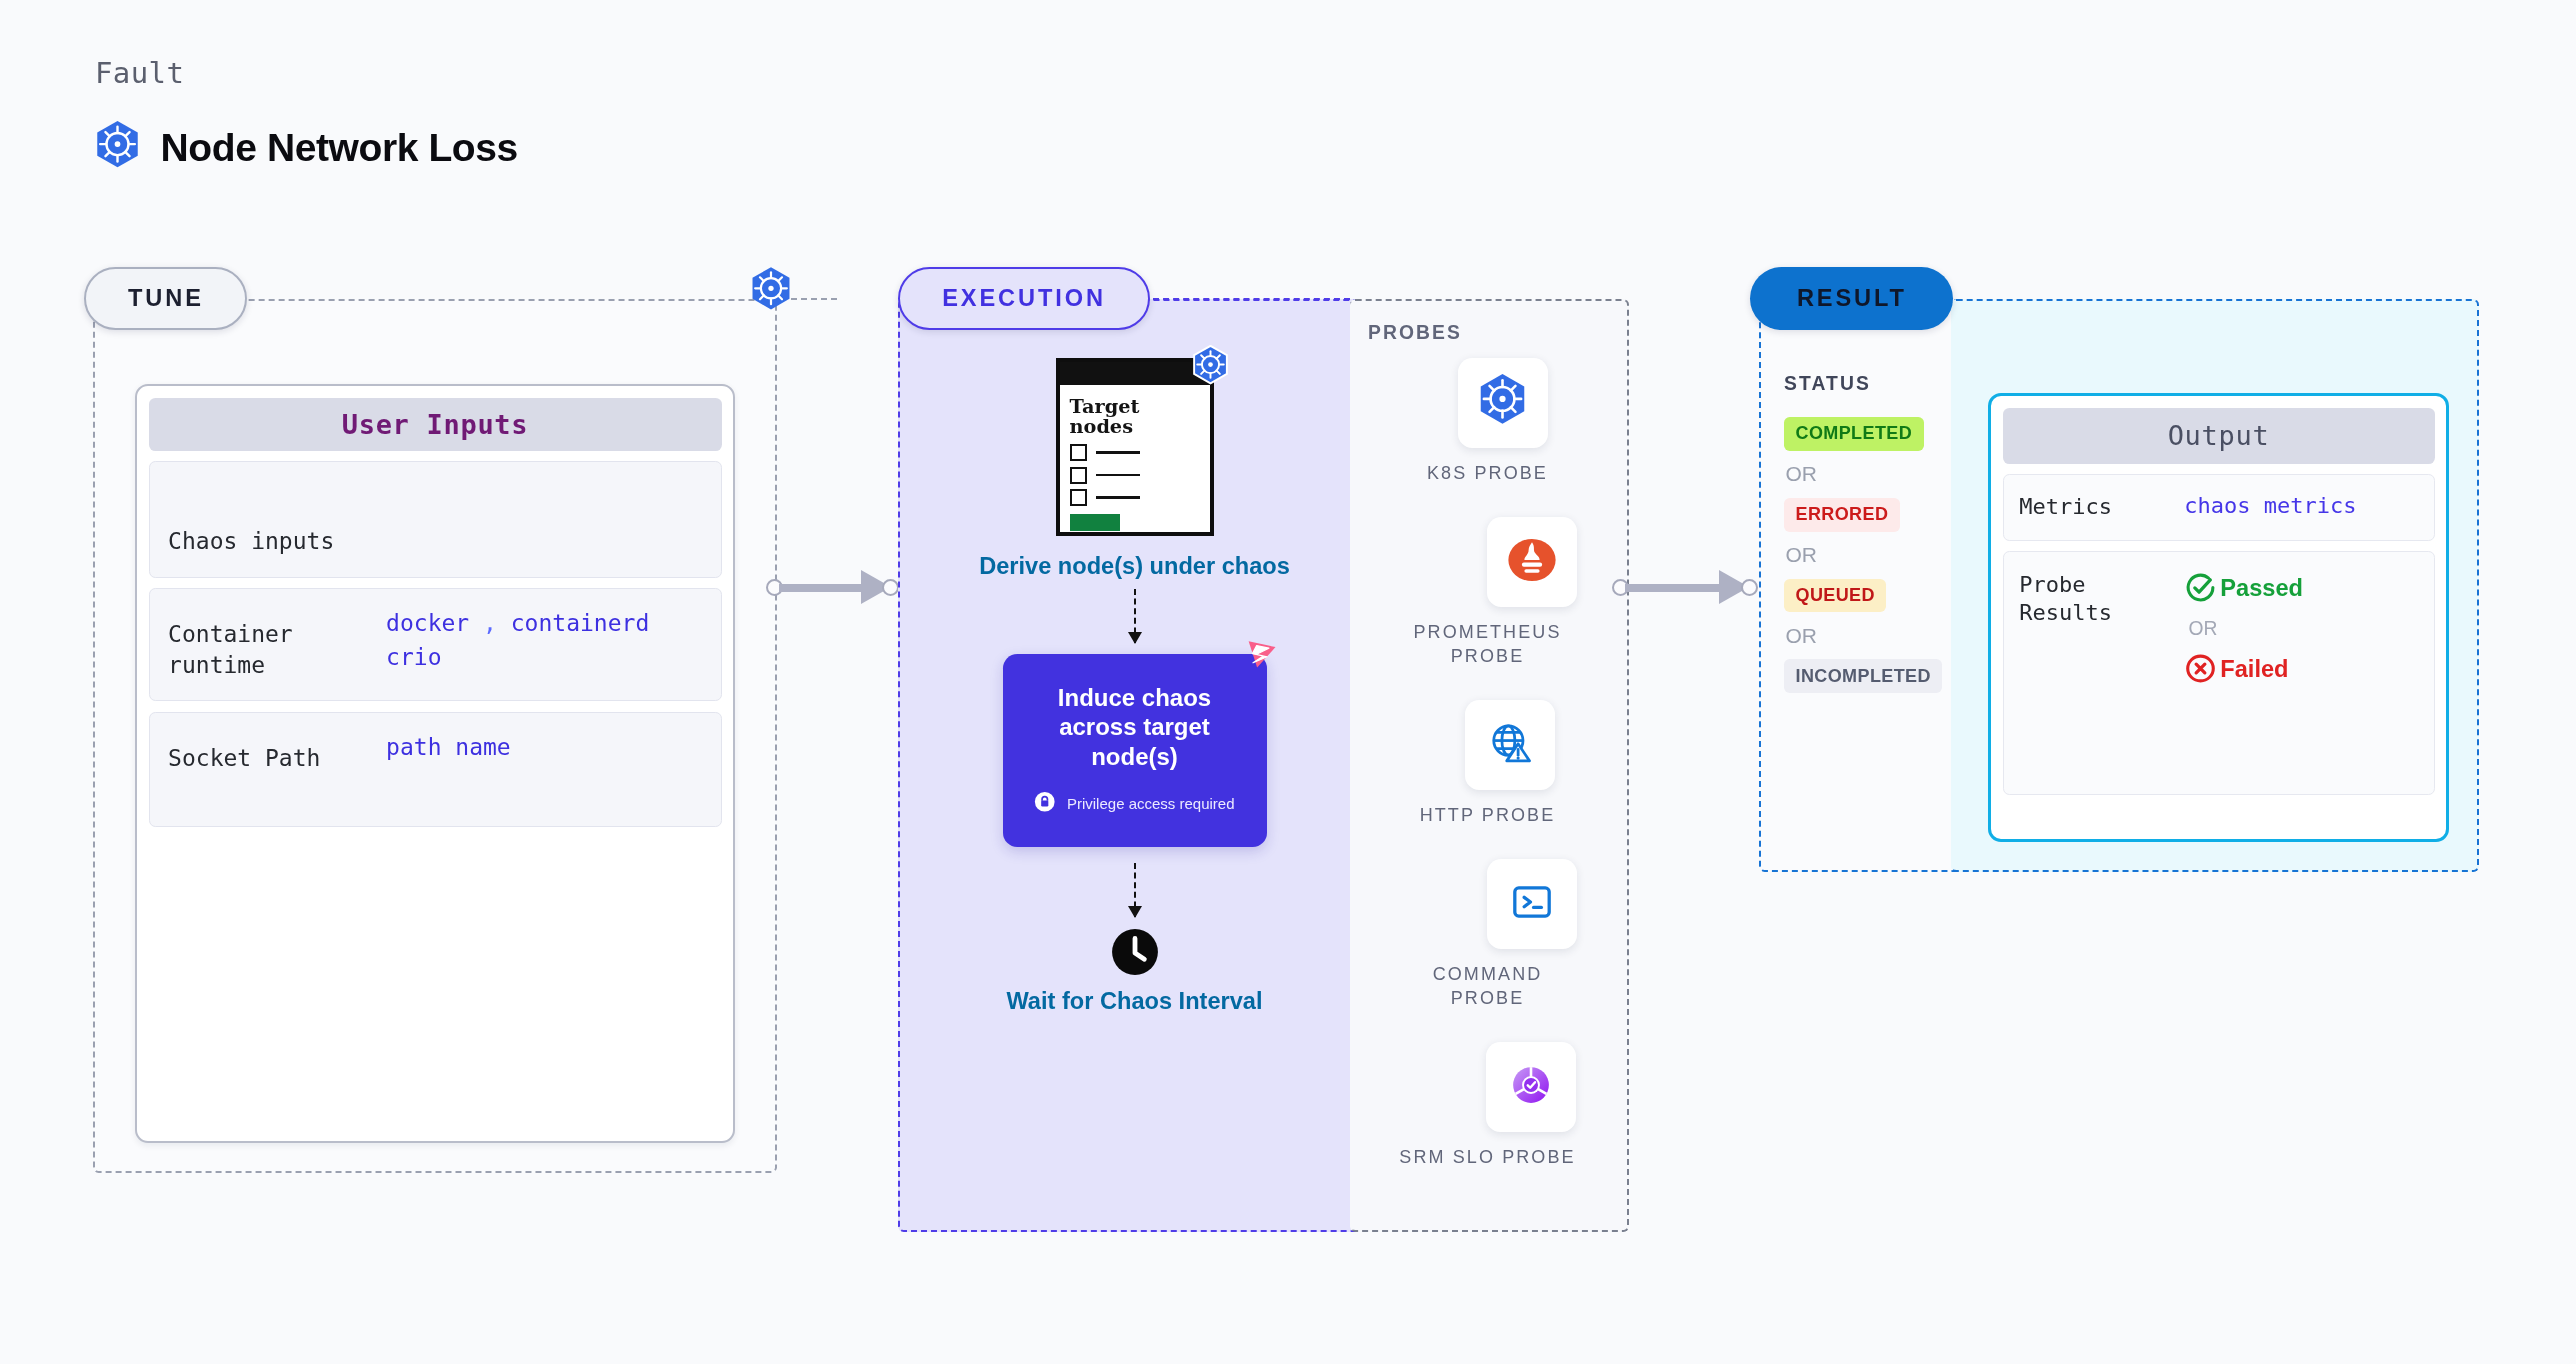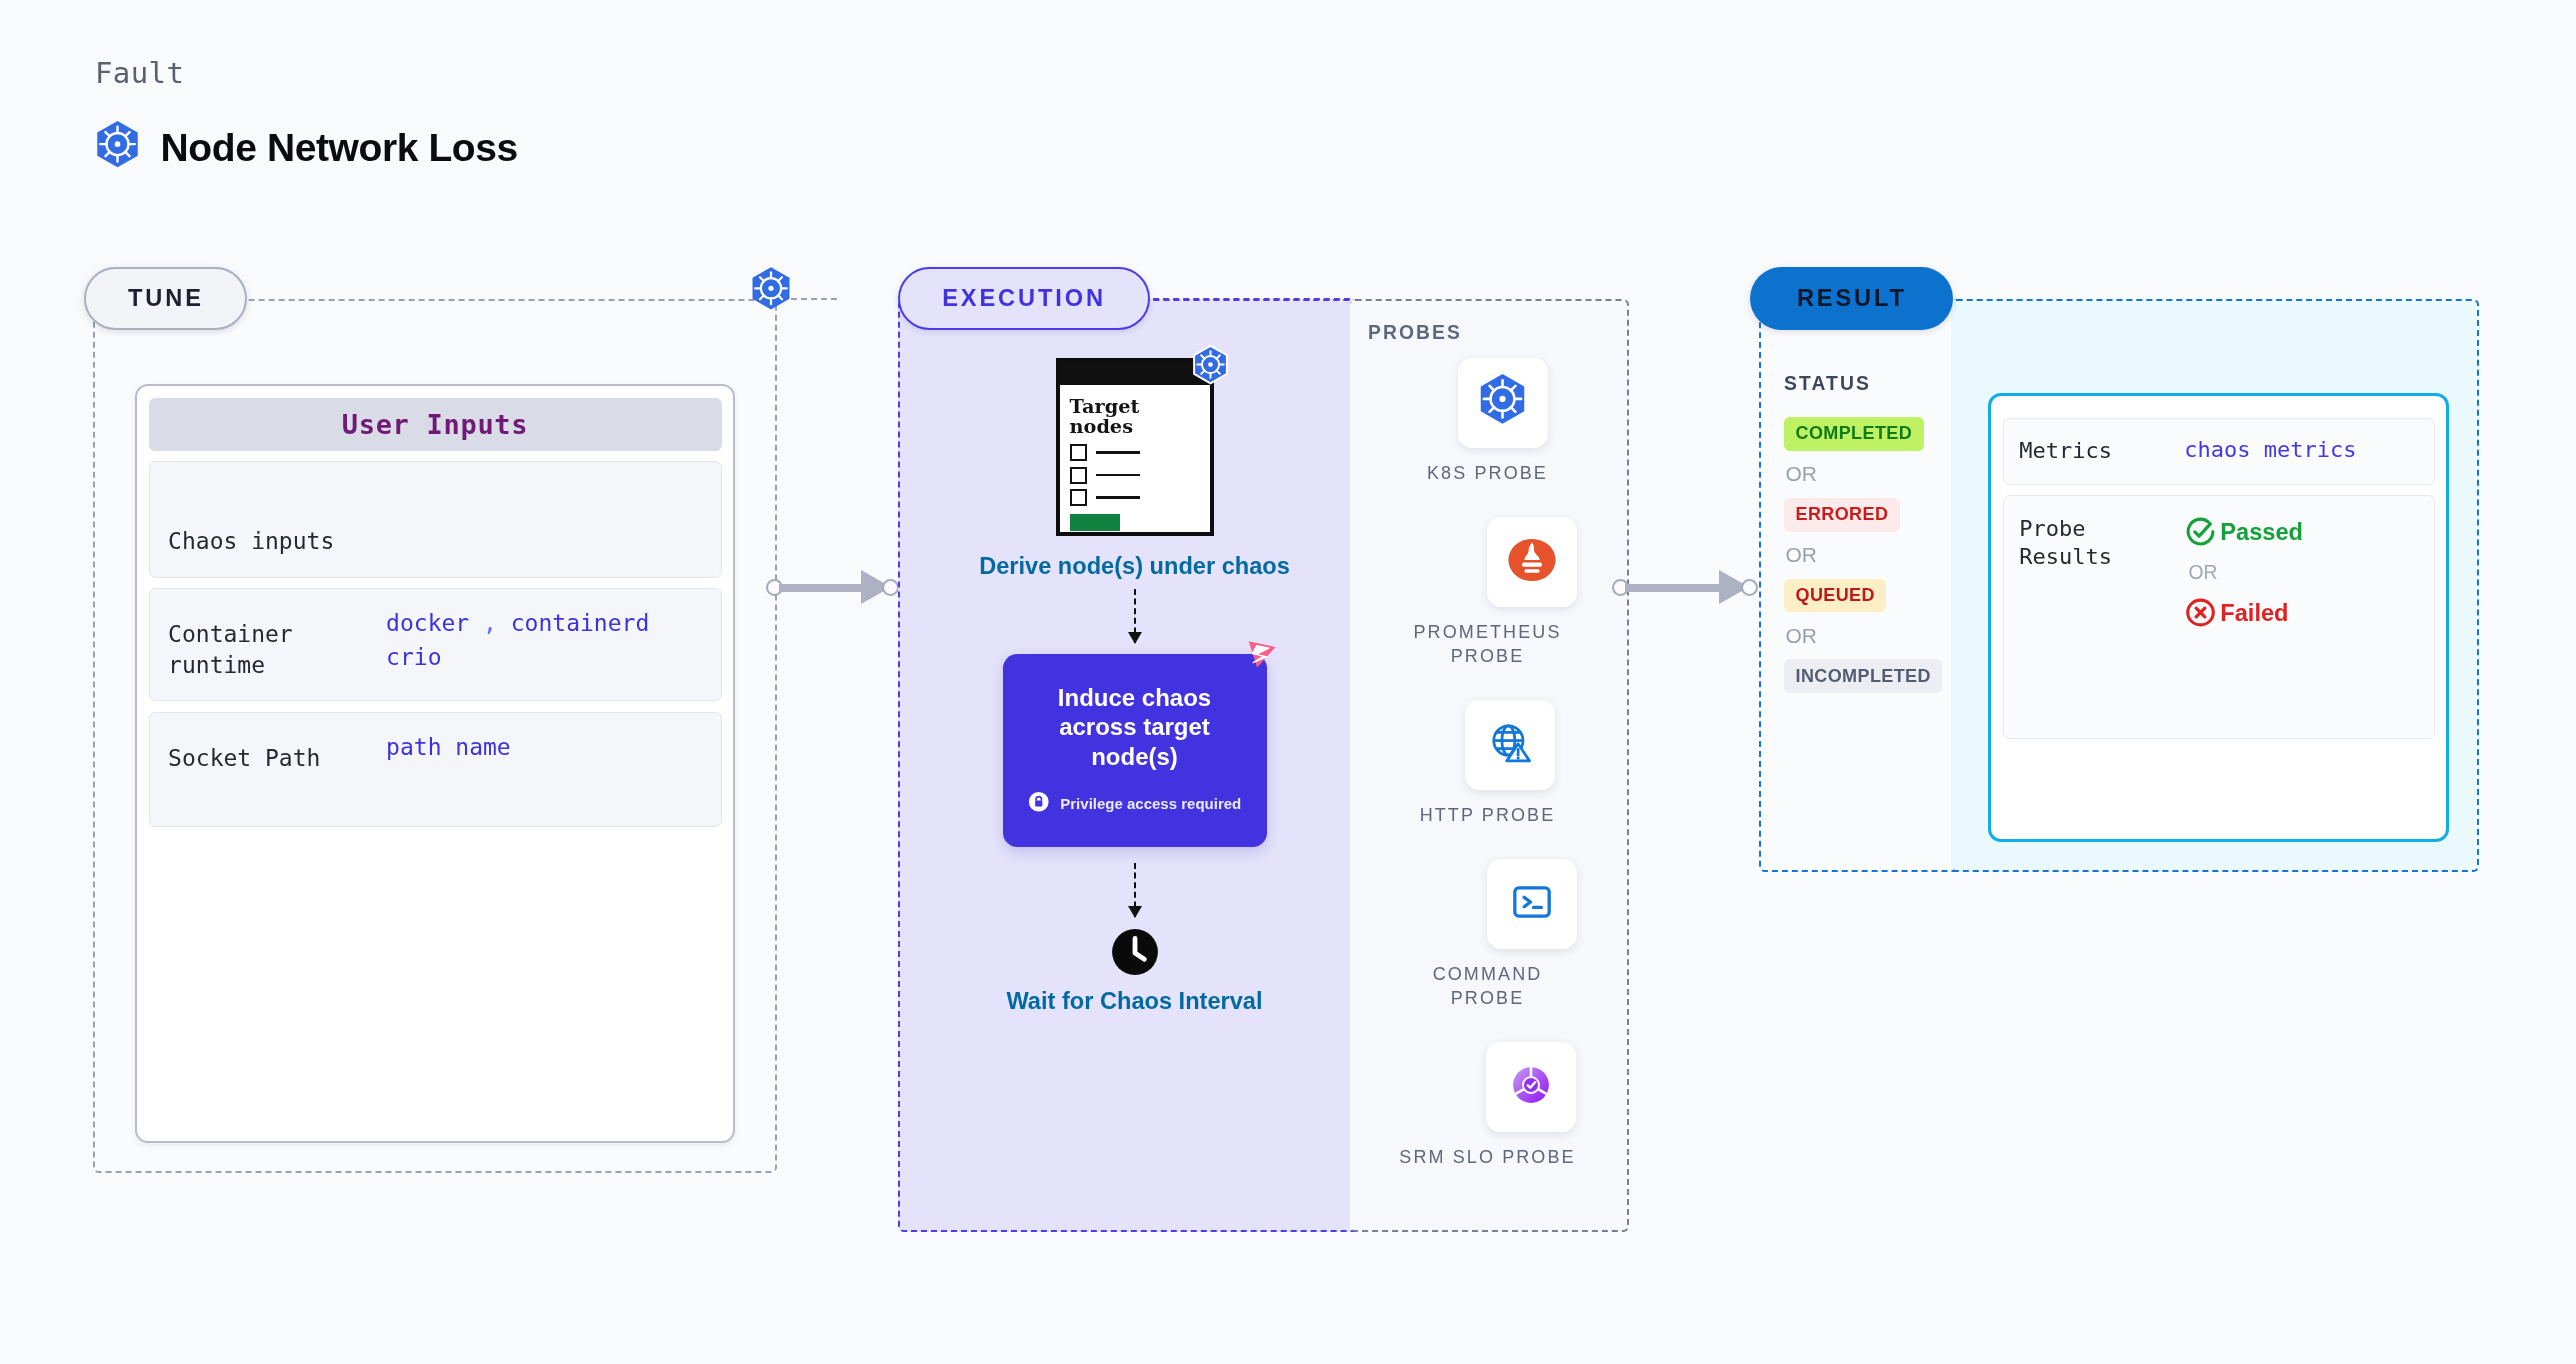--- a/index.html
+++ b/index.html
@@ -162,21 +162,21 @@
     width: 264px; background: #4232df; border-radius: 14.3px;
     padding: 29px 21.5px 31.5px 21.5px; position: relative; margin-top: 11.5px;
     box-shadow: 0 4.3px 13px rgba(40,30,160,.18);
   }
   .chaos-title {
     font-family: "Liberation Sans", sans-serif; font-weight: 700;
     font-size: 24px; color: #fff; text-align: center; line-height: 1.22;
   }
   .priv-row {
     display: flex; align-items: center; justify-content: center;
-    gap: 11px; margin-top: 20px; font-weight: bold;
+    gap: 11px; margin-top: 20px;
   }
   .priv-text {
     font-family: "Liberation Sans", sans-serif;
     font-size: 15px; color: #eceaff;
   }
   .litmus-logo { position: absolute; right: -13px; top: -20px; }
   .clock-icon { margin-top: 10px; }
 
   
   .probe-list {
@@ -566,20 +566,21 @@
     <div><span class="badge" style="background:#fcefc6;color:#c01818">QUEUED</span></div>
     <div class="or-txt">OR</div>
     <div><span class="badge" style="background:#edeef4;color:#555c70">INCOMPLETED</span></div>
   </div>
 
   <div class="stage" id="output-stage">
     <div class="stage-box"></div>
   </div>
 
   <div class="output-card">
+    <div class="out-header">Output</div>
 
     <div class="out-sub">
       <div class="out-label">Metrics</div>
       <div class="out-val">chaos metrics</div>
     </div>
 
     <div class="out-sub" style="height:244px">
       <div class="out-label">Probe Results</div>
       <div>
         <div class="pf-row">

